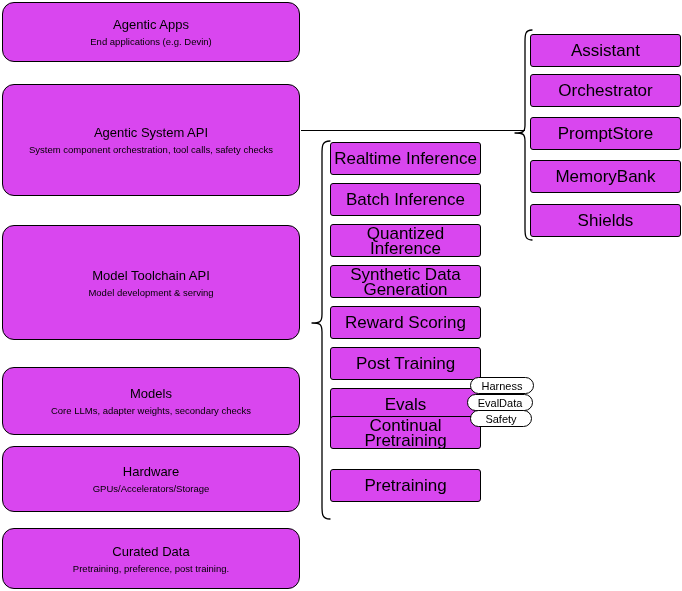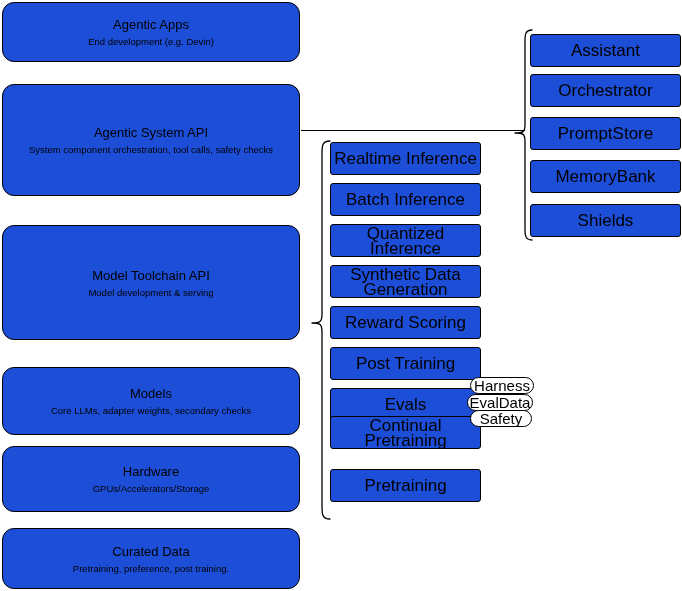--- a/index.html
+++ b/index.html
@@ -15,21 +15,21 @@
     position: relative;
     width: 682px;
     height: 591px;
     background: #ffffff;
     overflow: hidden;
   }
   .node {
     position: absolute;
     box-sizing: border-box;
     border: 1.2px solid #000000;
-    background: #1d4ed8;
+    background: #d946ef;
     display: flex;
     flex-direction: column;
     align-items: center;
     justify-content: center;
     text-align: center;
   }
   
   .layer {
     border-radius: 12px;
   }
@@ -53,21 +53,21 @@
   
   .tag {
     position: absolute;
     box-sizing: border-box;
     border: 1.2px solid #000000;
     background: #ffffff;
     border-radius: 11px;
     display: flex;
     align-items: center;
     justify-content: center;
-    font-size: 15px;
+    font-size: 11px;
     line-height: 14px;
     z-index: 5;
   }
   
   .hline {
     position: absolute;
     height: 0;
     border-top: 1.2px solid #000000;
   }
   .brace {
@@ -76,21 +76,21 @@
   }
   .brace svg { display: block; }
 </style>
 </head>
 <body>
 
 <div id="canvas">
 
   <div class="node layer" style="left:2px; top:2px; width:298px; height:60px;">
     <div class="title">Agentic Apps</div>
-    <div class="subtitle">End development (e.g. Devin)</div>
+    <div class="subtitle">End applications (e.g. Devin)</div>
   </div>
 
   <div class="node layer" style="left:2px; top:225px; width:298px; height:115px;">
     <div class="title">Model Toolchain API</div>
     <div class="subtitle">Model development &amp; serving</div>
   </div>
 
   <div class="node layer" style="left:2px; top:84px; width:298px; height:112px;">
     <div class="title">Agentic System API</div>
     <div class="subtitle">System component orchestration, tool calls, safety checks</div>

